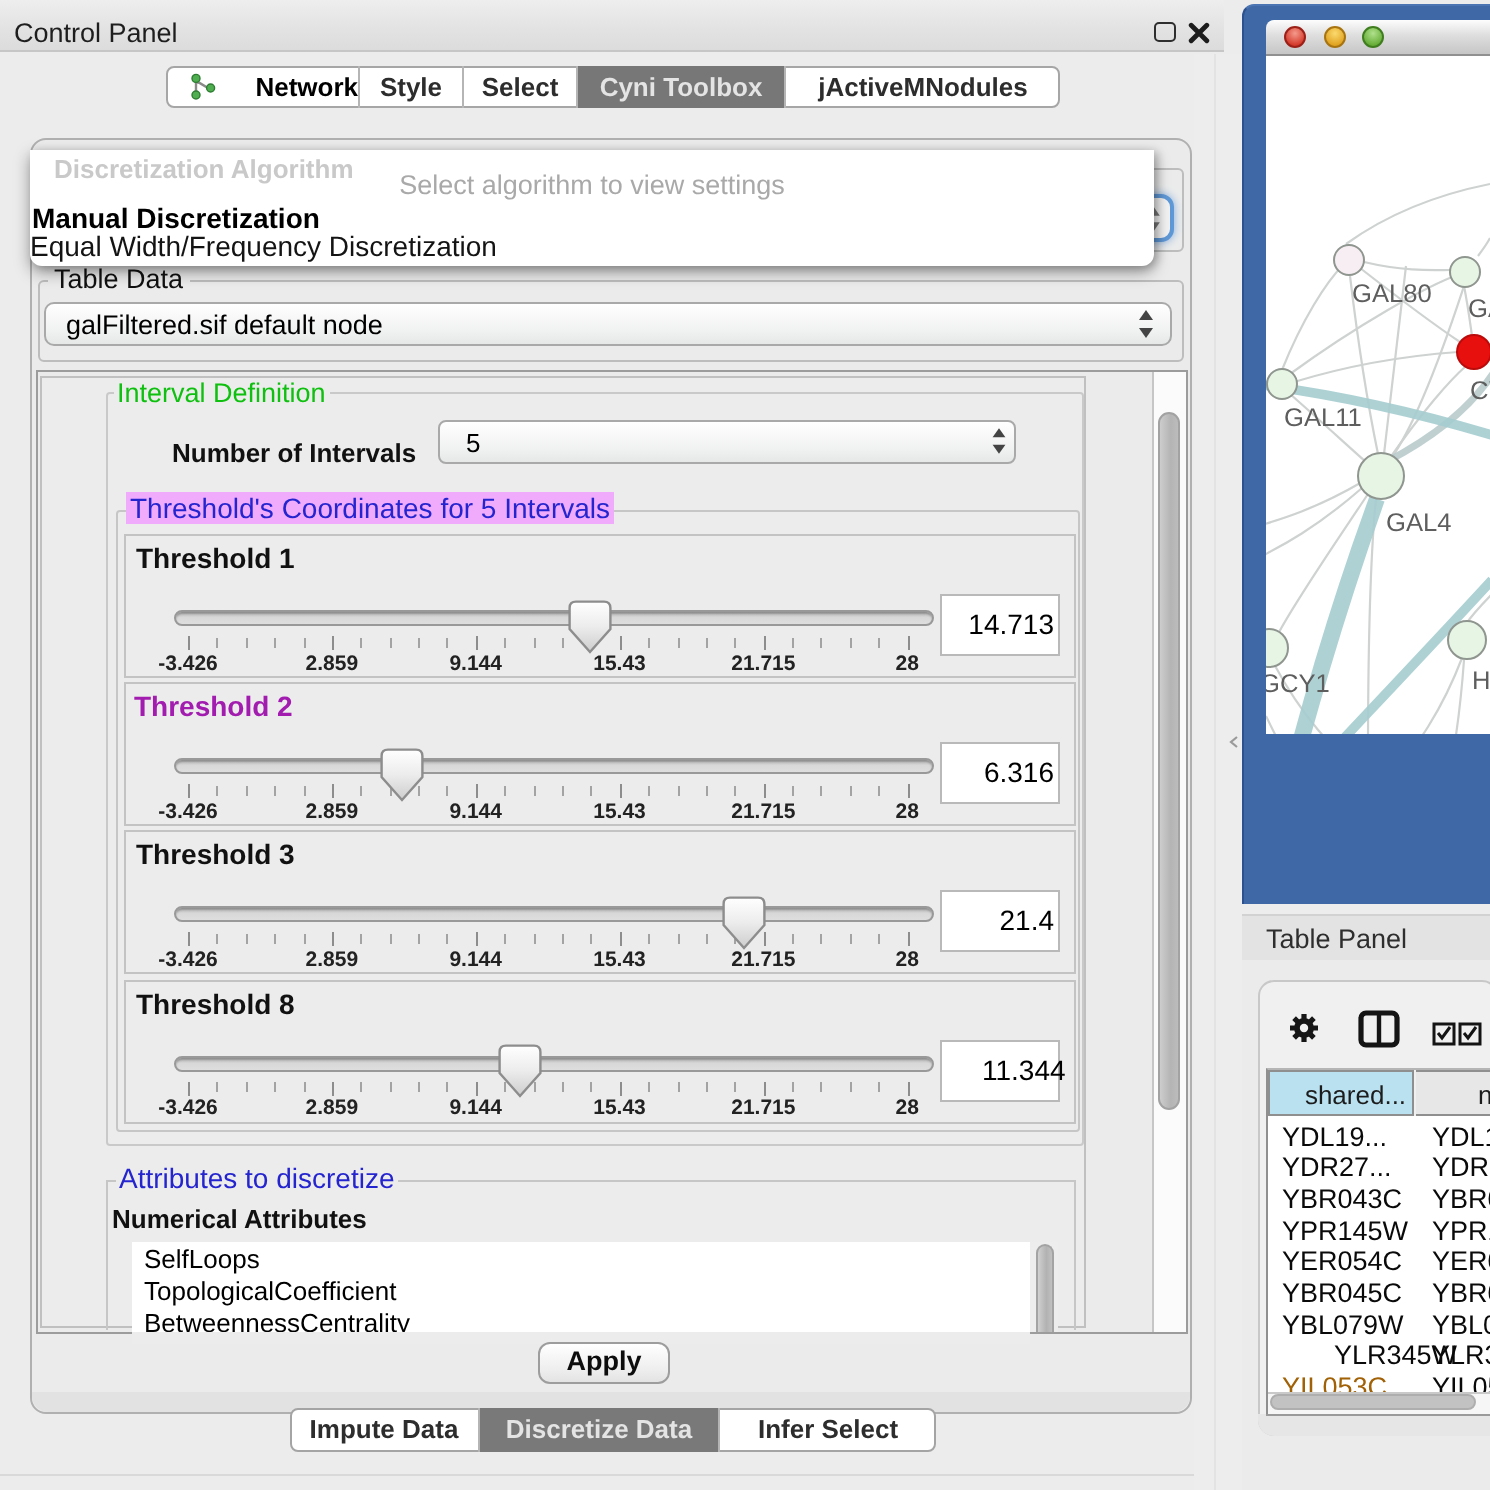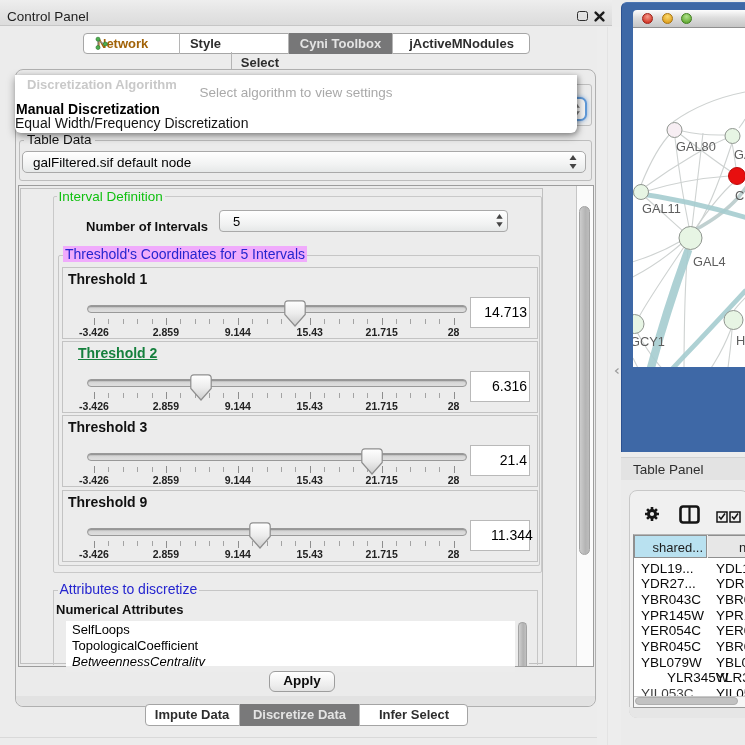--- a/index.html
+++ b/index.html
@@ -7,23 +7,23 @@
 .b{font-weight:bold;}
 </style></head><body>
 
 <div class="abs" style="left:0;top:0;width:612px;height:26px;background:linear-gradient(#eeeeee,#e3e3e3 55%,#dcdcdc);border-bottom:1px solid #c6c6c6;"></div>
 <div class="abs" style="left:7px;top:9px;font-size:13.5px;color:#1e1e1e;">Control Panel</div>
 <div class="abs" style="left:577px;top:11px;width:11px;height:10px;border:1.6px solid #2e2e2e;border-radius:2.5px;"></div>
 <svg class="abs" style="left:593.5px;top:11px;" width="11" height="11" viewBox="0 0 11 11">
 <path d="M1.6 1.6 L9.4 9.4 M9.4 1.6 L1.6 9.4" stroke="#1c1c1c" stroke-width="2.4" stroke-linecap="round"></path>
   </svg>
 <div class="abs" style="left:83px;top:33px;width:447px;height:21px;background:#fff;border:1px solid #a6a6a6;border-radius:4px;overflow:hidden;"></div>
-<div class="abs b" style="left:83px;top:33px;width:96px;height:21px;color:#a16207;padding-left:14px;font-size:13px;text-align:left;line-height:21px;">Network</div>
+<div class="abs b" style="left:83px;top:33px;width:96px;height:21px;color:#000000;padding-left:14px;font-size:13px;text-align:right;line-height:21px;">Network</div>
 <div class="abs b" style="left:179px;top:33px;width:52px;height:21px;color:#2d2d2d;border-left:1px solid #b5b5b5;font-size:13px;text-align:center;line-height:21px;">Style</div>
-<div class="abs b" style="left:231px;top:33px;width:57px;height:21px;color:#2d2d2d;border-left:1px solid #b5b5b5;font-size:13px;text-align:center;line-height:21px;margin-top:19px;">Select</div>
+<div class="abs b" style="left:231px;top:33px;width:57px;height:21px;color:#2d2d2d;border-left:1px solid #b5b5b5;font-size:13px;text-align:center;line-height:21px;">Select</div>
 <div class="abs b" style="left:288px;top:33px;width:104px;height:21px;background:#777778;color:#e4e4e4;border-left:1px solid #b5b5b5;font-size:13px;text-align:center;line-height:21px;">Cyni&nbsp;Toolbox</div>
 <div class="abs b" style="left:392px;top:33px;width:138px;height:21px;color:#2d2d2d;border-left:1px solid #b5b5b5;font-size:13px;text-align:center;line-height:21px;">jActiveMNodules</div>
 <svg class="abs" style="left:94px;top:36px;" width="15" height="15" viewBox="0 0 15 15">
 <path d="M4 4 L4 11 M4 5 C7 5 8 8 11 8" stroke="#8a8a8a" stroke-width="1.2" fill="none"></path>
 <circle cx="4" cy="3.2" r="2" fill="#4fae4f" stroke="#2e7d32" stroke-width="0.7"></circle>
 <circle cx="4" cy="11.5" r="2" fill="#4fae4f" stroke="#2e7d32" stroke-width="0.7"></circle>
 <circle cx="11.3" cy="8" r="2" fill="#4fae4f" stroke="#2e7d32" stroke-width="0.7"></circle>
   </svg>
 <div class="abs" style="left:14.5px;top:69px;width:581px;height:638px;background:#ebebeb;border:1px solid #b0b0b0;border-radius:8px;"></div>
 <div class="abs" style="left:15.5px;top:696px;width:579px;height:10px;background:#e2e2e2;border-radius:0 0 8px 8px;"></div>
@@ -102,21 +102,21 @@
         <linearGradient id="tg1" x1="0" y1="0" x2="0" y2="1">
 <stop offset="0" stop-color="#ffffff"></stop>
           <stop offset="0.5" stop-color="#ececec"></stop>
           <stop offset="1" stop-color="#cdcdcd"></stop>
         </linearGradient>
       </defs>
     </svg>
 <div class="abs" style="left:407px;top:29px;width:60px;height:31px;background:#fff;border:1px solid #b9b9b9;font-size:14px;color:#000;text-align:right;line-height:29px;padding-right:2px;">14.713</div>
 </div>
 <div class="abs" style="left:62px;top:341.0px;width:476px;height:72px;border:1px solid #c3c3c3;background:#ececec;">
-<div class="abs b" style="left:15px;top:3px;font-size:14px;color:#15803d;text-decoration:underline;">Threshold 2</div>
+<div class="abs b" style="left:4px;top:3px;font-size:14px;color:#a21caf;">Threshold 2</div>
 <div class="abs" style="left:24px;top:37px;width:380px;height:8px;border:1px solid #999;border-radius:4.5px;background:linear-gradient(#b5b5b5,#d8d8d8 45%,#dedede);box-shadow:inset 0 1px 1px rgba(0,0,0,0.22);"></div>
 <div class="abs" style="left:31.00px;top:50px;width:1px;height:7px;background:#8d8d8d;"></div>
 <div class="abs" style="left:45.38px;top:50.5px;width:1px;height:5px;background:#a3a3a3;"></div>
 <div class="abs" style="left:59.77px;top:50.5px;width:1px;height:5px;background:#a3a3a3;"></div>
 <div class="abs" style="left:74.15px;top:50.5px;width:1px;height:5px;background:#a3a3a3;"></div>
 <div class="abs" style="left:88.54px;top:50.5px;width:1px;height:5px;background:#a3a3a3;"></div>
 <div class="abs" style="left:102.92px;top:50px;width:1px;height:7px;background:#8d8d8d;"></div>
 <div class="abs" style="left:117.30px;top:50.5px;width:1px;height:5px;background:#a3a3a3;"></div>
 <div class="abs" style="left:131.69px;top:50.5px;width:1px;height:5px;background:#a3a3a3;"></div>
 <div class="abs" style="left:146.07px;top:50.5px;width:1px;height:5px;background:#a3a3a3;"></div>
@@ -196,21 +196,21 @@
         <linearGradient id="tg3" x1="0" y1="0" x2="0" y2="1">
 <stop offset="0" stop-color="#ffffff"></stop>
           <stop offset="0.5" stop-color="#ececec"></stop>
           <stop offset="1" stop-color="#cdcdcd"></stop>
         </linearGradient>
       </defs>
     </svg>
 <div class="abs" style="left:407px;top:29px;width:60px;height:31px;background:#fff;border:1px solid #b9b9b9;font-size:14px;color:#000;text-align:right;line-height:29px;padding-right:2px;">21.4</div>
 </div>
 <div class="abs" style="left:62px;top:489.5px;width:476px;height:72px;border:1px solid #c3c3c3;background:#ececec;">
-<div class="abs b" style="left:5px;top:3px;font-size:14px;color:#111;">Threshold 9</div>
+<div class="abs b" style="left:5px;top:3px;font-size:14px;color:#111;">Threshold 8</div>
 <div class="abs" style="left:24px;top:37px;width:380px;height:8px;border:1px solid #999;border-radius:4.5px;background:linear-gradient(#b5b5b5,#d8d8d8 45%,#dedede);box-shadow:inset 0 1px 1px rgba(0,0,0,0.22);"></div>
 <div class="abs" style="left:31.00px;top:50px;width:1px;height:7px;background:#8d8d8d;"></div>
 <div class="abs" style="left:45.38px;top:50.5px;width:1px;height:5px;background:#a3a3a3;"></div>
 <div class="abs" style="left:59.77px;top:50.5px;width:1px;height:5px;background:#a3a3a3;"></div>
 <div class="abs" style="left:74.15px;top:50.5px;width:1px;height:5px;background:#a3a3a3;"></div>
 <div class="abs" style="left:88.54px;top:50.5px;width:1px;height:5px;background:#a3a3a3;"></div>
 <div class="abs" style="left:102.92px;top:50px;width:1px;height:7px;background:#8d8d8d;"></div>
 <div class="abs" style="left:117.30px;top:50.5px;width:1px;height:5px;background:#a3a3a3;"></div>
 <div class="abs" style="left:131.69px;top:50.5px;width:1px;height:5px;background:#a3a3a3;"></div>
 <div class="abs" style="left:146.07px;top:50.5px;width:1px;height:5px;background:#a3a3a3;"></div>
@@ -249,21 +249,21 @@
     </svg>
 <div class="abs" style="left:407px;top:29px;width:60px;height:31px;background:#fff;border:1px solid #b9b9b9;font-size:14px;color:#000;text-align:right;line-height:29px;padding-right:2px;padding-left:20px;">11.344</div>
 </div>
 
 <div class="abs" style="left:52.5px;top:590px;width:485.5px;height:75px;border:1px solid #c6c6c6;border-bottom:none;"></div>
 <div class="abs" style="left:57.5px;top:581px;font-size:14px;color:#2525cf;background:#ececec;padding:0 2px;">Attributes to discretize</div>
 <div class="abs b" style="left:56px;top:602px;font-size:13px;color:#111;">Numerical Attributes</div>
 <div class="abs" style="left:66px;top:620.5px;width:449px;height:45px;background:#fff;"></div>
 <div class="abs" style="left:72px;top:622.3px;font-size:13px;color:#000;">SelfLoops</div>
 <div class="abs" style="left:72px;top:638.1px;font-size:13px;color:#000;">TopologicalCoefficient</div>
-<div class="abs" style="left:72px;top:653.9px;font-size:13px;color:#000;font-style:italic;">BetweennessCentrality</div>
+<div class="abs" style="left:72px;top:653.9px;font-size:13px;color:#000;">BetweennessCentrality</div>
 <div class="abs" style="left:66px;top:665.5px;width:449px;height:6px;background:#ececec;"></div>
 <div class="abs" style="left:515px;top:620.5px;width:13.5px;height:45px;background:#ededed;"></div>
 <div class="abs" style="left:518px;top:621.5px;width:9px;height:44px;border-radius:5px 5px 0 0;background:linear-gradient(90deg,#d0d0d0,#b2b2b2 60%,#c0c0c0);border:1px solid #a3a3a3;border-bottom:none;"></div>
 <div class="abs b" style="left:269px;top:671px;width:66px;height:20.5px;border:1px solid #9d9d9d;border-radius:6px;background:linear-gradient(#ffffff,#ededed 70%,#e3e3e3);font-size:13.5px;color:#0d0d0d;text-align:center;line-height:17px;">Apply</div>
 <div class="abs" style="left:145px;top:704px;width:323px;height:21.5px;background:#fff;border:1px solid #a4a4a4;border-radius:4px;overflow:hidden;"></div>
 <div class="abs b" style="left:145px;top:704px;width:94px;height:21.5px;color:#2d2d2d;font-size:13px;text-align:center;line-height:21.5px;">Impute Data</div>
 <div class="abs b" style="left:239px;top:704px;width:120px;height:21.5px;background:#79797a;color:#e4e4e4;border-left:1px solid #b5b5b5;font-size:13px;text-align:center;line-height:21.5px;">Discretize Data</div>
 <div class="abs b" style="left:359px;top:704px;width:109px;height:21.5px;color:#2d2d2d;border-left:1px solid #b5b5b5;font-size:13px;text-align:center;line-height:21.5px;">Infer Select</div>
 <div class="abs" style="left:0;top:736.5px;width:621px;height:1px;background:#d9d9d9;"></div>
 <div class="abs" style="left:597px;top:27px;width:24px;height:718px;background:#ededed;"></div>
@@ -379,17 +379,17 @@
 <div style="position:absolute;left:7.5px;top:49.6px;font-size:13.5px;color:#0a0a0a;">YPR145W</div>
 <div style="position:absolute;left:82.5px;top:49.6px;font-size:13.5px;color:#0a0a0a;">YPR14</div>
 <div style="position:absolute;left:7.5px;top:65.3px;font-size:13.5px;color:#0a0a0a;">YER054C</div>
 <div style="position:absolute;left:82.5px;top:65.3px;font-size:13.5px;color:#0a0a0a;">YER05</div>
 <div style="position:absolute;left:7.5px;top:81.0px;font-size:13.5px;color:#0a0a0a;">YBR045C</div>
 <div style="position:absolute;left:82.5px;top:81.0px;font-size:13.5px;color:#0a0a0a;">YBR04</div>
 <div style="position:absolute;left:7.5px;top:96.7px;font-size:13.5px;color:#0a0a0a;">YBL079W</div>
 <div style="position:absolute;left:82.5px;top:96.7px;font-size:13.5px;color:#0a0a0a;">YBL07</div>
 <div style="position:absolute;left:7.5px;top:112.4px;font-size:13.5px;color:#0a0a0a;margin-left:26px;">YLR345W</div>
 <div style="position:absolute;left:82.5px;top:112.4px;font-size:13.5px;color:#0a0a0a;">YLR34</div>
-<div style="position:absolute;left:7.5px;top:128.1px;font-size:13.5px;color:#404040;">YIL053C</div>
+<div style="position:absolute;left:7.5px;top:128.1px;font-size:13.5px;color:#a16207;">YIL053C</div>
 <div style="position:absolute;left:82.5px;top:128.1px;font-size:13.5px;color:#0a0a0a;">YIL05</div>
 </div>
 <div class="abs" style="left:633.5px;top:695.5px;width:111.5px;height:11px;background:#f6f6f6;border-top:1px solid #c9c9c9;"></div>
 <div class="abs" style="left:634.5px;top:697px;width:103px;height:8px;background:#c2c2c2;border:1px solid #aeaeae;border-radius:4.5px;"></div>
 <div class="abs" style="left:632.5px;top:706.5px;width:113px;height:1px;background:#9a9a9a;"></div>
 </body></html>

